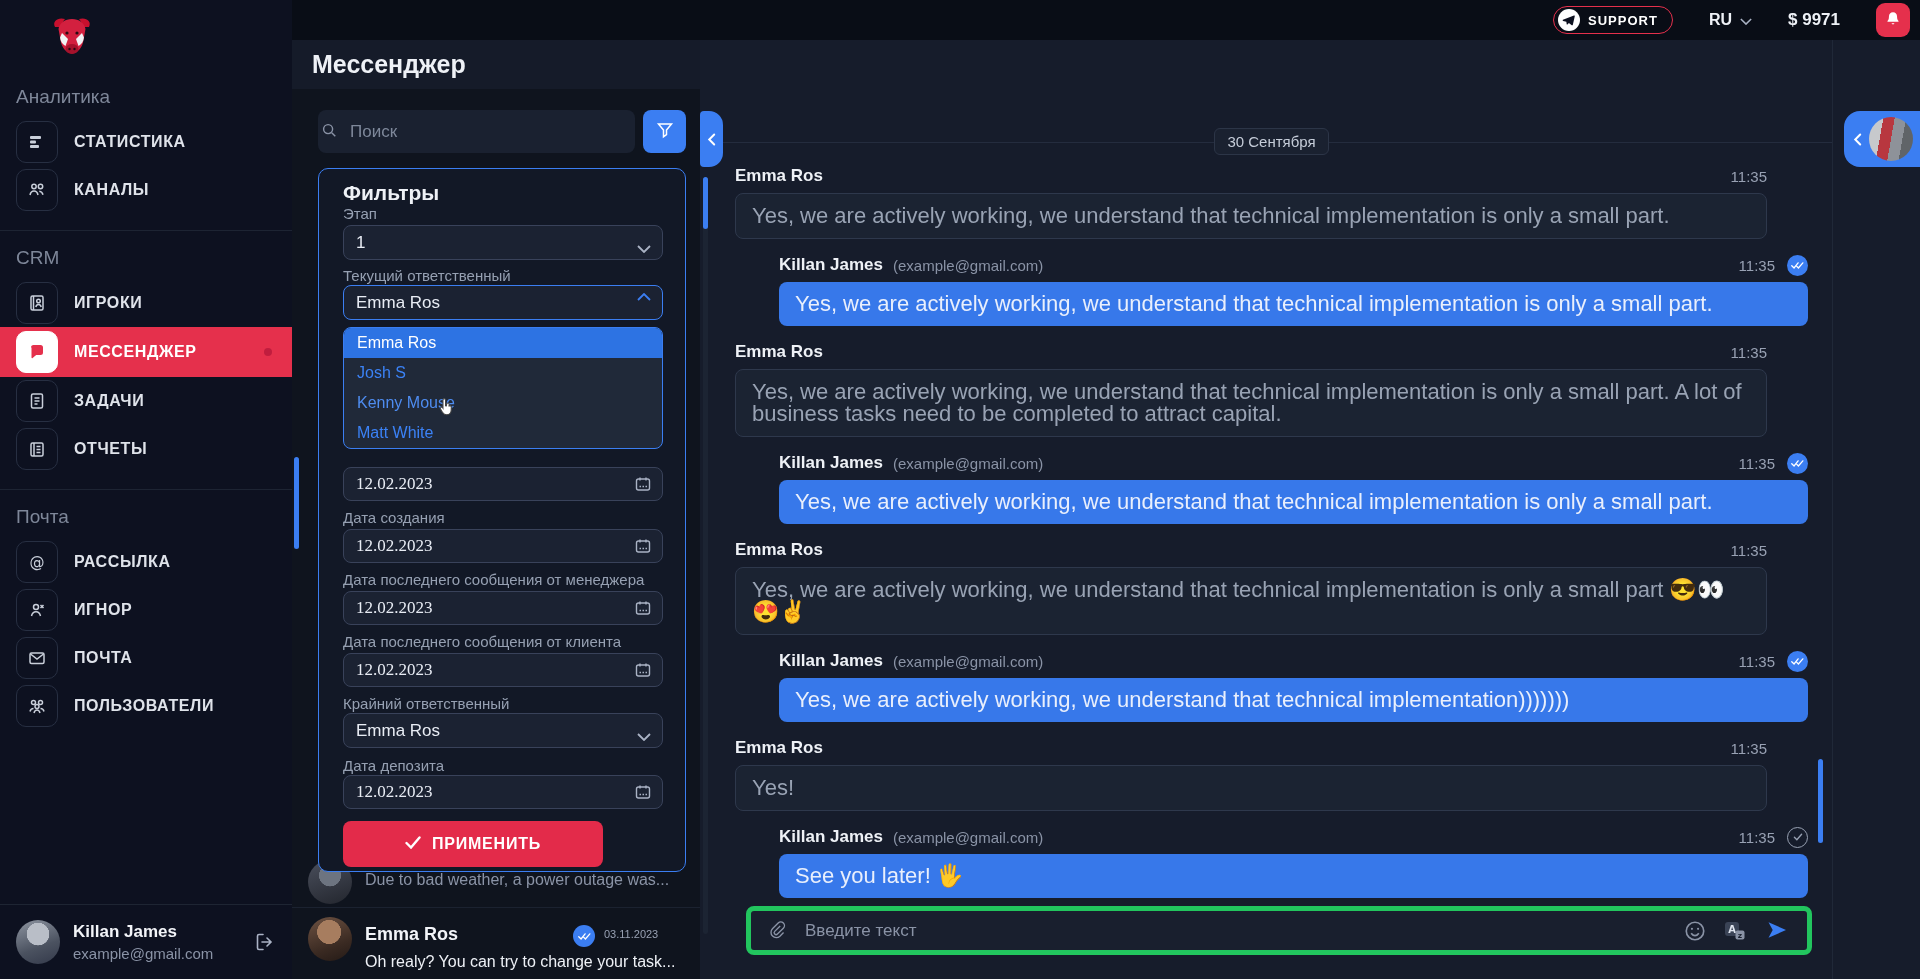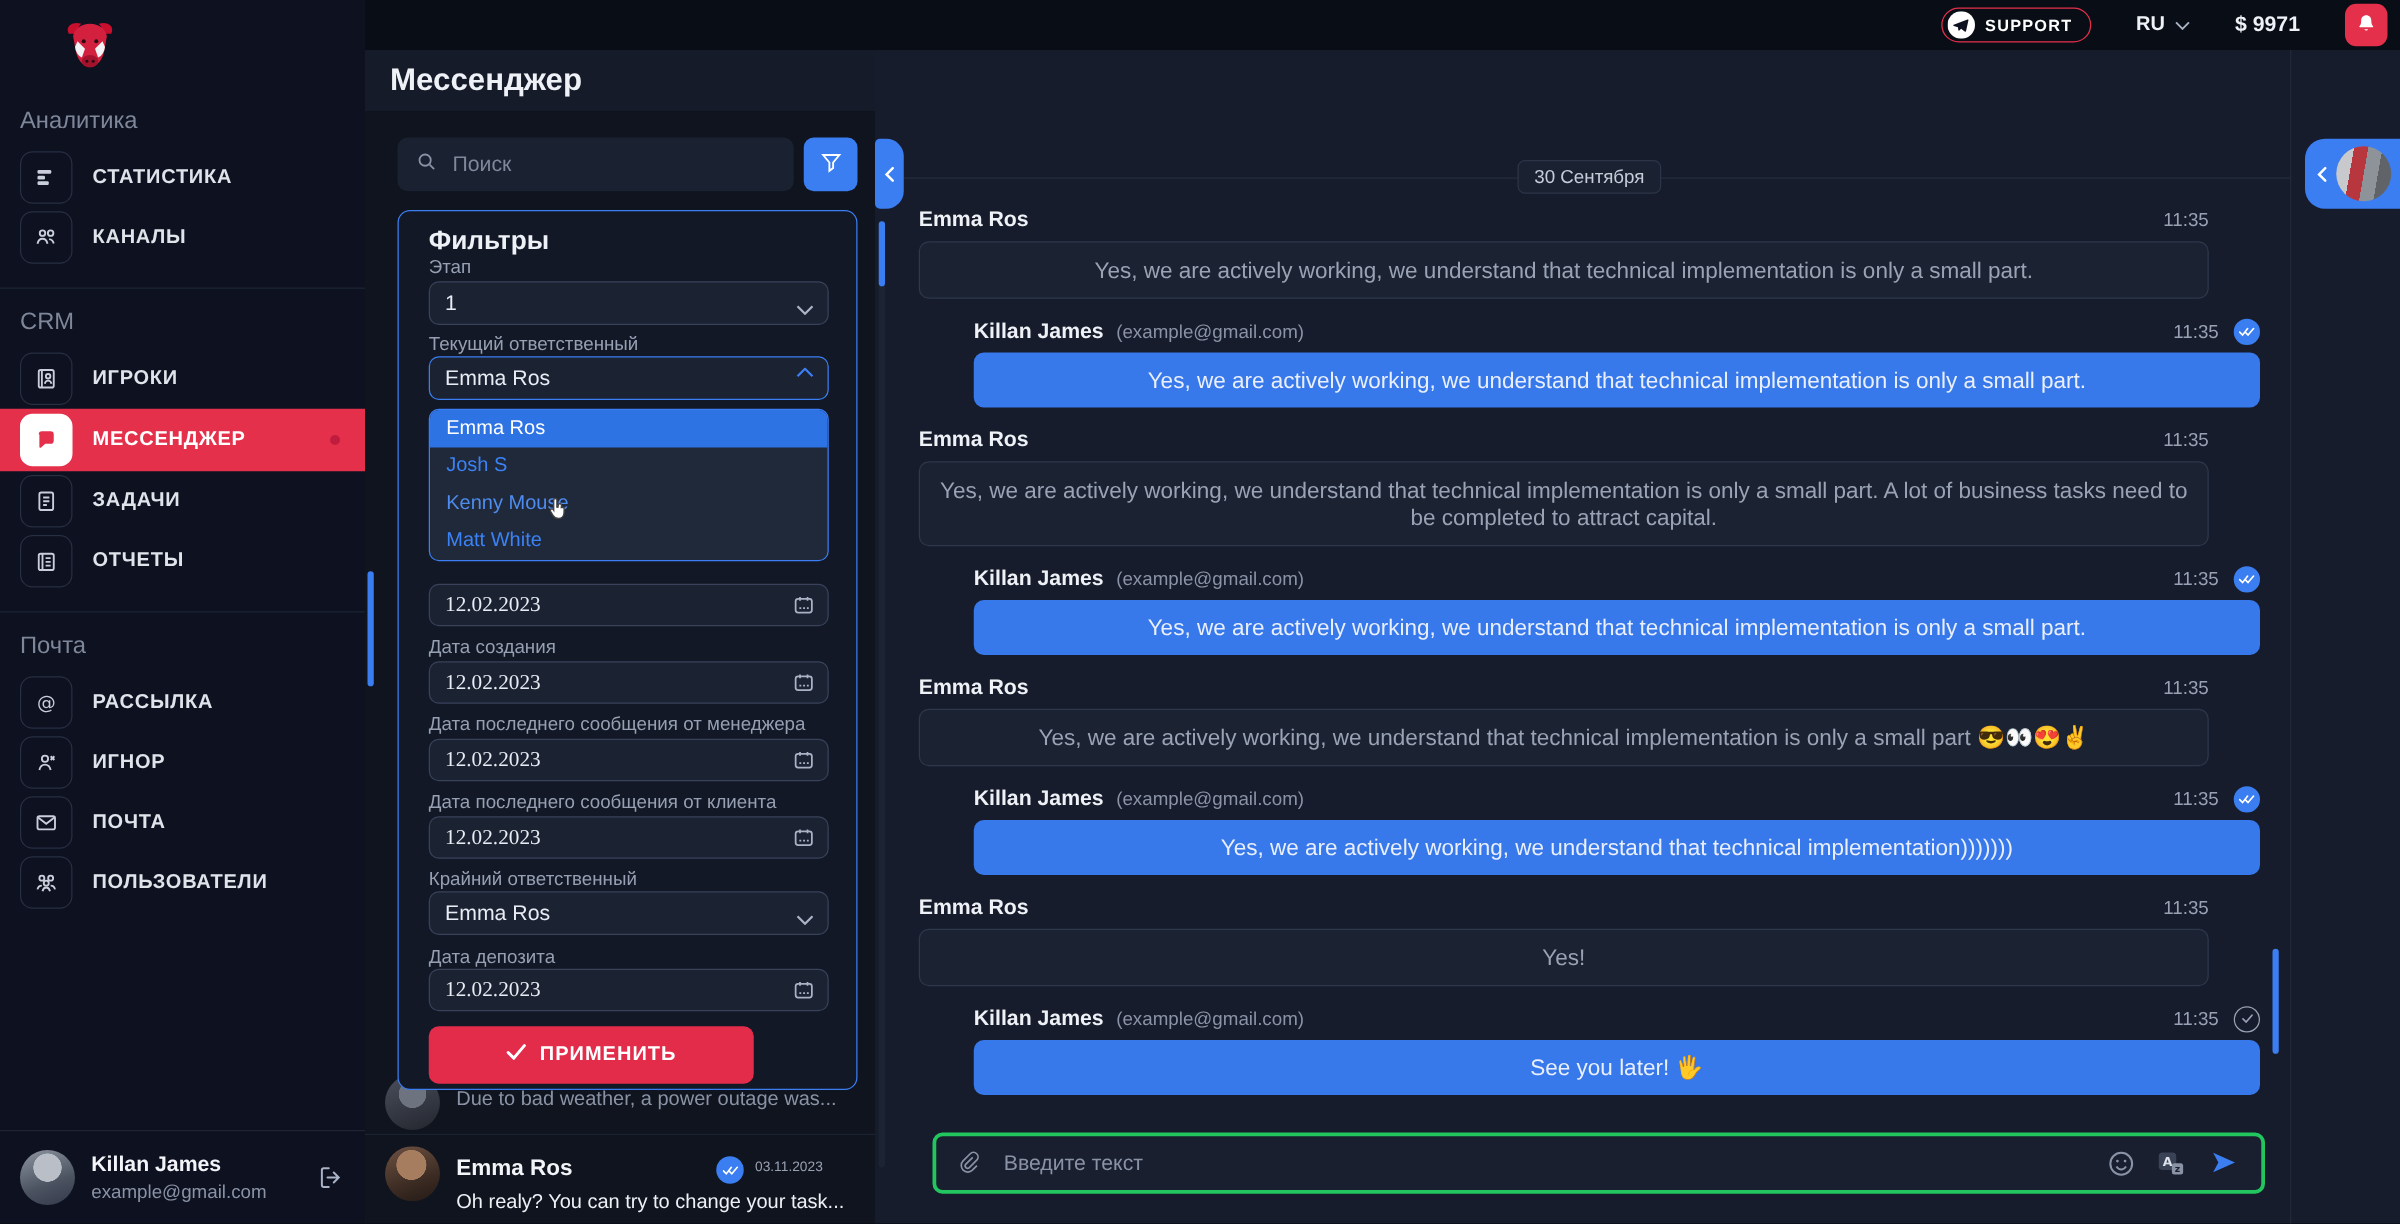--- a/index.html
+++ b/index.html
@@ -45,21 +45,21 @@
   
   .page-head{position:absolute;left:292px;right:0;top:40px;height:49px;background:#151b29;display:flex;align-items:center;padding:0 22px 0 20px;}
   .page-title{font-size:25px;font-weight:bold;margin:0;}
   .head-controls{margin-left:auto;display:flex;align-items:center;gap:12px;}
   .toggle{width:42px;height:22px;border-radius:11px;background:#3b7ef2;position:relative;display:inline-block;cursor:pointer;}
   .toggle .knob{position:absolute;right:3px;top:3px;width:16px;height:16px;border-radius:50%;background:#fff;}
   .head-label{font-size:14px;font-weight:bold;color:#cdd3df;letter-spacing:.5px;}
   .fs-icon{width:19px;height:19px;margin-left:14px;cursor:pointer;}
   
   .chatlist{position:absolute;left:292px;top:89px;bottom:0;width:408px;background:#0f141e;}
-  .search-bar{position:absolute;left:26px;top:21px;width:317px;height:43px;background:#1a2130;border-radius:8px;display:flex;align-items:center;gap:10px;padding:0 14px;box-sizing:border-box;}
+  .search-bar{position:absolute;left:26px;top:21px;width:317px;height:43px;background:#1a2130;border-radius:8px;display:flex;align-items:center;gap:10px;padding:0 2px;box-sizing:border-box;}
   .search-bar svg{width:18px;height:18px;flex:0 0 auto;}
   .search-bar input{flex:1;background:transparent;border:none;outline:none;color:#dfe4ee;font-size:17px;font-family:inherit;}
   .search-bar input::placeholder{color:#7e889a;}
   .filter-btn{position:absolute;left:351px;top:21px;width:43px;height:43px;border-radius:8px;background:#3b7ef2;border:none;display:flex;align-items:center;justify-content:center;cursor:pointer;}
   .filter-btn svg{width:20px;height:20px;}
   .cl-scroll-accent{position:absolute;left:2px;top:368px;width:5px;height:92px;border-radius:3px;background:#3b7ef2;}
   .cl-item .preview{font-size:16px;color:#8a93a6;white-space:nowrap;overflow:hidden;text-overflow:ellipsis;width:325px;}
   .cl-divider{position:absolute;left:0;right:0;top:818px;border-top:1px solid #1b2230;}
   .cl-item-1 .avatar{position:absolute;left:16px;top:771px;z-index:1;}
   .cl-item-1 .preview{position:absolute;left:73px;top:782px;}
@@ -98,31 +98,31 @@
   .scroll-right-thumb{position:absolute;right:9px;top:719px;width:5px;height:84px;background:#3b7ef2;border-radius:3px;}
   .messages{position:absolute;left:35px;right:24px;top:0;}
   .chip-row{position:relative;margin:88px 0 12px 0;height:27px;text-align:center;}
   .chip-row::before{content:"";position:absolute;left:-35px;right:-24px;top:50%;border-top:1px solid #242c3e;}
   .date-chip{position:relative;display:inline-block;background:#1a2130;border:1px solid #2c3547;border-radius:6px;padding:4px 12px;font-size:15px;color:#c6cdd9;z-index:1;}
   .msg{margin-bottom:17px;}
   .msg .head{display:flex;align-items:center;height:18px;margin-bottom:8px;}
   .msg .sender{font-size:17px;font-weight:bold;color:#eef1f6;}
   .msg .email{font-size:15px;color:#8a93a6;margin-left:10px;}
   .msg .time{margin-left:auto;font-size:15px;color:#98a1b3;}
-  .msg .bubble{border-radius:8px;padding:11px 16px;font-size:18px;line-height:22px;text-align:center;}
+  .msg .bubble{border-radius:8px;padding:11px 16px;font-size:22px;line-height:22px;}
   .msg.in .head{padding-right:41px;}
   .msg.in .bubble{margin-right:41px;background:#1b2332;border:1px solid #2e384c;color:#99a3b4;}
   .msg.out{padding-left:44px;}
   .msg.out .bubble{background:#3778ea;color:#e9effc;}
   .badge{width:21px;height:21px;border-radius:50%;margin-left:12px;display:flex;align-items:center;justify-content:center;flex:0 0 auto;}
   .badge.read{background:#3b7ef2;}
   .badge.read svg{width:13px;height:9px;}
   .badge.sent{border:1.5px solid #98a1b3;box-sizing:border-box;}
   .badge.sent svg{width:10px;height:8px;}
-  .composer{position:absolute;left:46px;right:20px;bottom:24px;height:49px;background:#191f2e;border:3px solid #22c55e;border-radius:8px;display:flex;align-items:center;gap:16px;padding:0 16px;box-sizing:border-box;}
+  .composer{position:absolute;left:46px;right:20px;bottom:24px;height:49px;background:#191f2e;border:5px solid #22c55e;border-radius:8px;display:flex;align-items:center;gap:16px;padding:0 16px;box-sizing:border-box;}
   .composer .clip{width:20px;height:22px;cursor:pointer;}
   .composer input{flex:1;background:transparent;border:none;outline:none;color:#dfe4ee;font-size:17px;font-family:inherit;}
   .composer input::placeholder{color:#8a93a6;}
   .composer .c-icon{width:24px;height:24px;cursor:pointer;}
   .send-btn{background:transparent;border:none;width:28px;height:26px;padding:0;cursor:pointer;}
   .send-btn svg{width:26px;height:24px;}
   
   .right-strip{position:absolute;left:1832px;right:0;top:40px;bottom:0;background:#161c2b;border-left:1px solid #202838;}
   .contact-tab{position:absolute;right:0;top:71px;width:76px;height:56px;background:#3b7ef2;border-radius:16px 0 0 16px;display:flex;align-items:center;padding-left:9px;gap:7px;box-sizing:border-box;cursor:pointer;}
   .contact-tab svg{width:9px;height:13px;flex:0 0 auto;}

